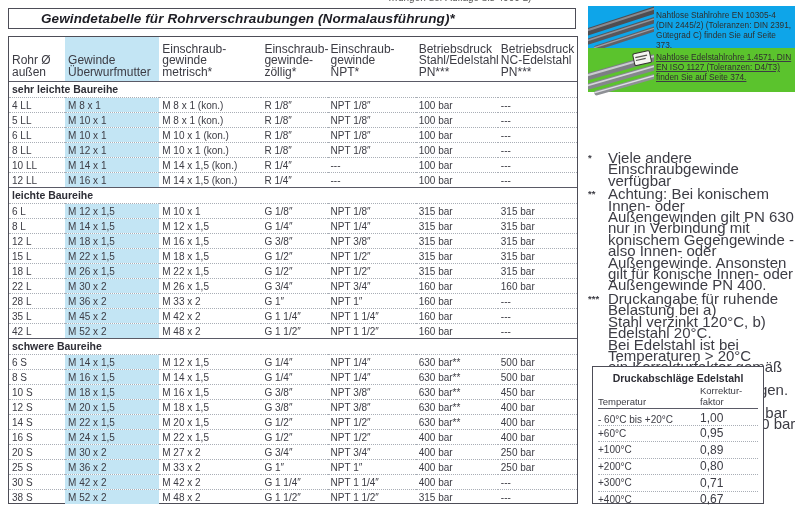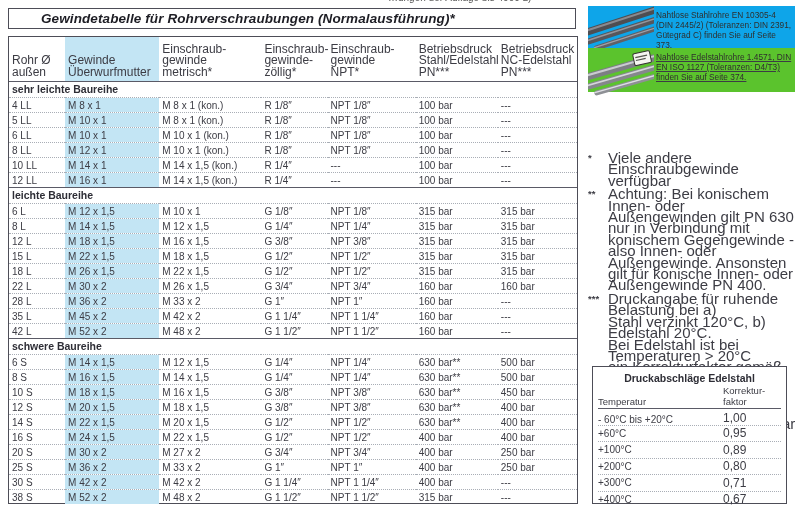--- a/index.html
+++ b/index.html
@@ -49,21 +49,21 @@
   .promo .ptext{
     flex:1;font-size:8.3px;line-height:10px;color:#2f2f2d;padding:4px 3px 2px 2px;
   }
   .fnotes{position:absolute;left:588px;top:152px;width:208px;}
   .fnote{display:flex;margin-bottom:2px;}
   .fnote .marker{flex:0 0 20px;font-size:9.5px;font-weight:bold;line-height:11.5px;color:#3c3c44;}
   .fnote .ftext{flex:1;font-size:15px;line-height:11.4px;color:#3c3c44;white-space:pre-line;}
 
   
   .corr-box{
-    position:absolute;left:592px;top:366px;width:195px;height:138px;
+    position:absolute;left:592px;top:366px;width:172px;height:138px;
     border:1.5px solid #4d4d57;box-sizing:border-box;padding:3px 5px 0 5px;background:#fff;
   }
   .corr-title{font-size:10.5px;font-weight:bold;color:#2e2e36;text-align:center;margin:2px 0 1px 0;}
   .corr-head{display:flex;border-bottom:1.5px solid #5a5a66;padding-bottom:1px;}
   .corr-head .c1{flex:1;font-size:9.5px;align-self:flex-end;}
   .corr-head .c2{flex:0 0 58px;font-size:9.5px;white-space:pre-line;line-height:11px;text-align:left;}
   .corr-row{display:flex;border-top:1px dotted #a9aeb6;height:15.5px;align-items:center;}
   .corr-row:first-of-type{border-top:none;align-items:flex-end;}
   .corr-row .c1{flex:1;font-size:10px;}
   .corr-row .c2{flex:0 0 58px;font-size:12px;}

